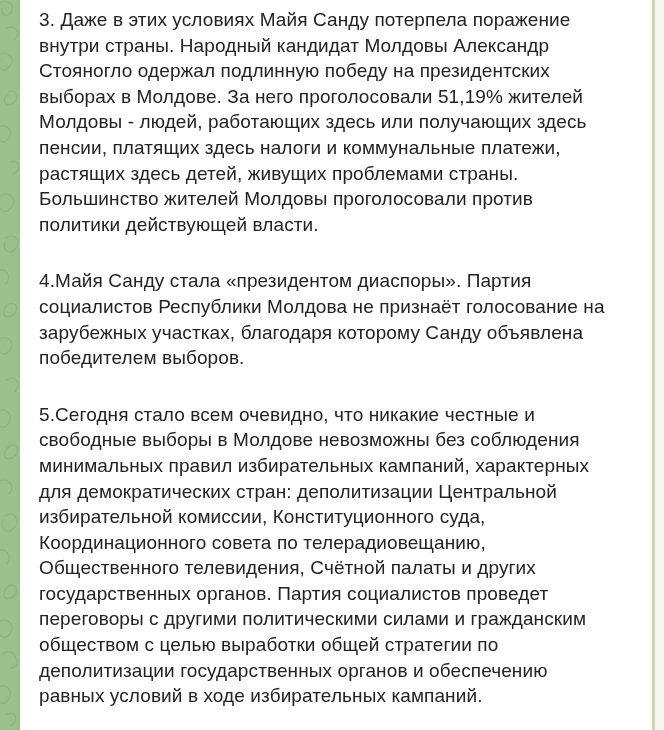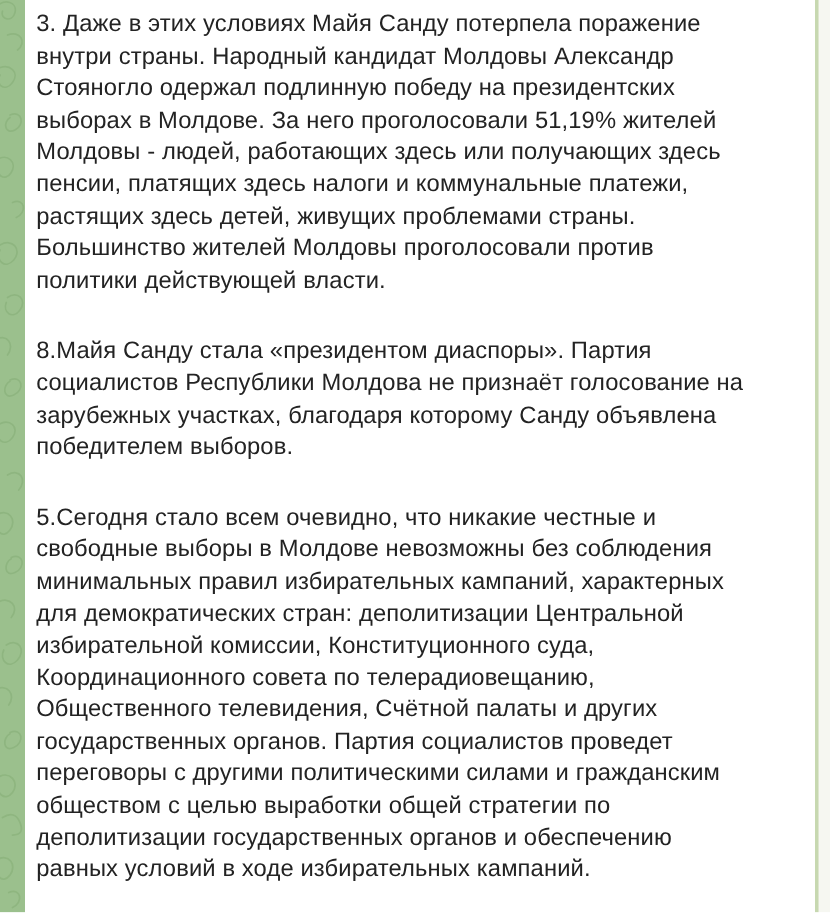--- a/index.html
+++ b/index.html
@@ -28,21 +28,21 @@
     display: block;
   }
   
   .bubble {
     position: absolute;
     left: 20px; top: 0;
     width: 632px;
     height: 730px;
     background: #ffffff;
     box-sizing: border-box;
-    padding: 7px 16px 0 9px;
+    padding: 7px 16px 0 19px;
   }
   .bubble p {
     margin: 0 0 31px 0;
     font-size: 19px;
     line-height: 25.6px;
     font-weight: 400;
     color: #232323;
     white-space: pre-line;
     letter-spacing: 0.1px;
   }
@@ -101,21 +101,21 @@
   <div class="bubble">
     <p>3. Даже в этих условиях Майя Санду потерпела поражение
 внутри страны. Народный кандидат Молдовы Александр
 Стояногло одержал подлинную победу на президентских
 выборах в Молдове. За него проголосовали 51,19% жителей
 Молдовы - людей, работающих здесь или получающих здесь
 пенсии, платящих здесь налоги и коммунальные платежи,
 растящих здесь детей, живущих проблемами страны.
 Большинство жителей Молдовы проголосовали против
 политики действующей власти.</p>
-    <p>8.Майя Санду стала «президентом диаспоры». Партия
+    <p>4.Майя Санду стала «президентом диаспоры». Партия
 социалистов Республики Молдова не признаёт голосование на
 зарубежных участках, благодаря которому Санду объявлена
 победителем выборов.</p>
     <p>5.Сегодня стало всем очевидно, что никакие честные и
 свободные выборы в Молдове невозможны без соблюдения
 минимальных правил избирательных кампаний, характерных
 для демократических стран: деполитизации Центральной
 избирательной комиссии, Конституционного суда,
 Координационного совета по телерадиовещанию,
 Общественного телевидения, Счётной палаты и других

